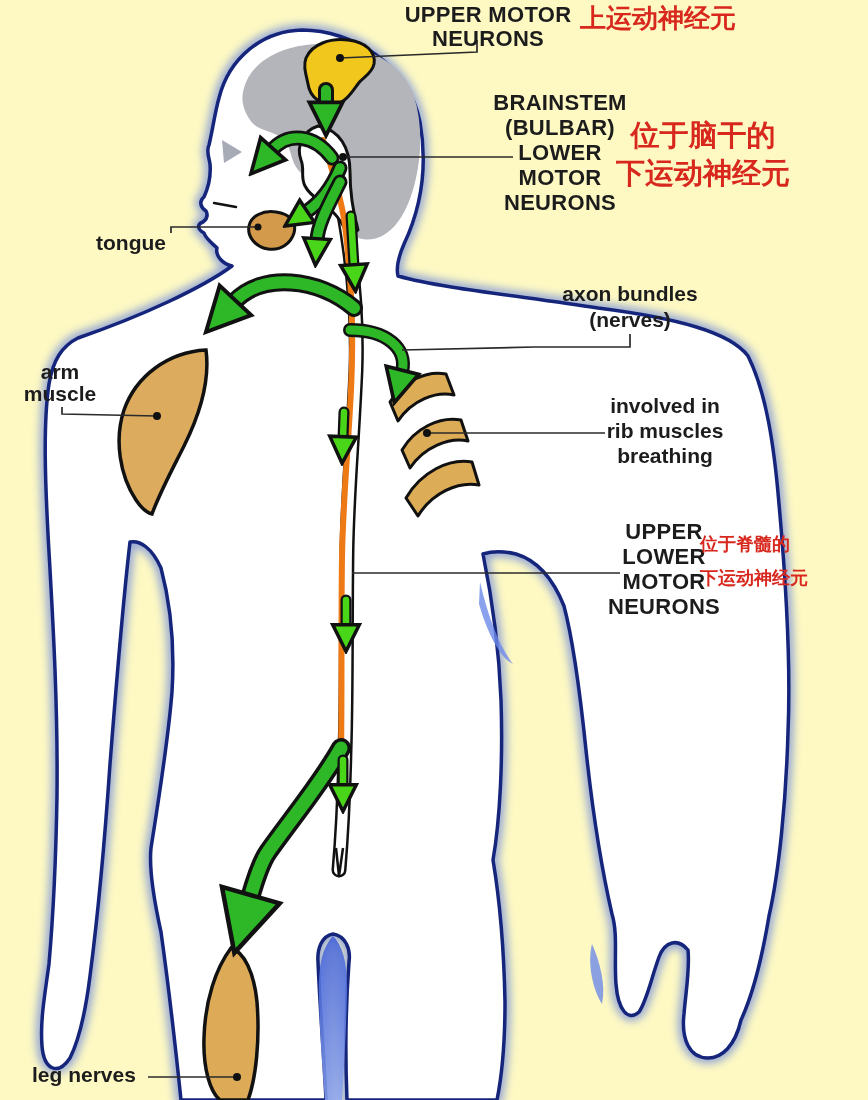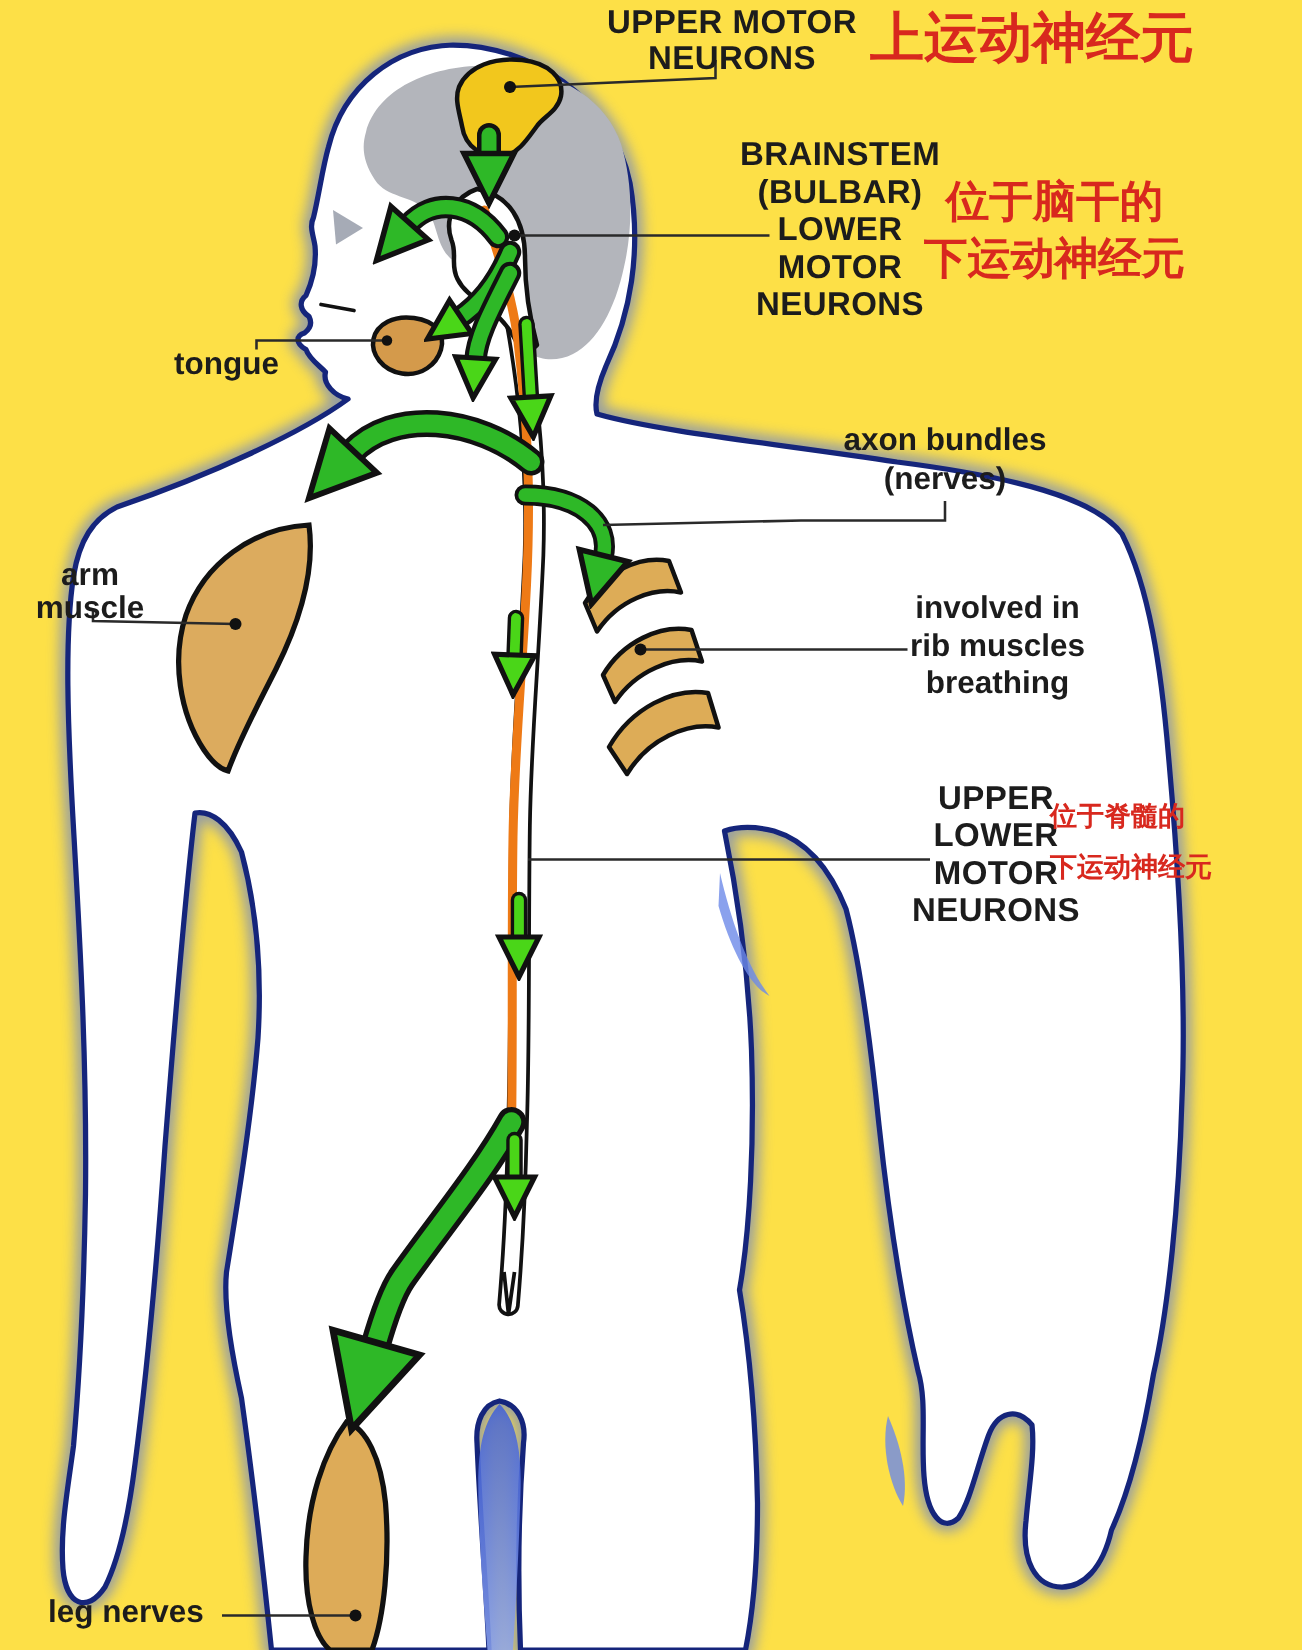--- a/index.html
+++ b/index.html
@@ -1,17 +1,17 @@
 <!DOCTYPE html>
 <html><head>
 <meta charset="utf-8">
 <style>
   html,body{margin:0;padding:0;background:#ffffff;}
   #stage{
-    position:relative;width:868px;height:1100px;background:#fde047;overflow:hidden;
+    position:relative;width:868px;height:1100px;background:#fef9c3;overflow:hidden;
     font-family:"Liberation Sans","DejaVu Sans",sans-serif;
   }
   #stage svg{position:absolute;left:0;top:0;}
   .lbl{position:absolute;color:#1c1c1c;font-weight:bold;line-height:25px;font-size:21px;}
   .lbl.caps{font-size:22px;letter-spacing:.3px;}
   .lbl.center{text-align:center;}
   .cn{position:absolute;color:#d8281e;font-weight:bold;}
   .cn div{white-space:nowrap;}
 </style>
 </head>
@@ -146,46 +146,46 @@
     <circle cx="157" cy="416" r="4"></circle>
     <circle cx="427" cy="433" r="4"></circle>
     <circle cx="237" cy="1077" r="4"></circle>
   </g>
 </svg>
 
 <div class="lbl caps center" style="left:398px;top:3px;width:180px;line-height:24px;">
   <div>UPPER MOTOR</div>
   <div>NEURONS</div>
 </div>
-<div class="cn" style="left:580px;top:1px;font-size:36px;">
+<div class="cn" style="left:580px;top:1px;font-size:26px;">
   <div>上运动神经元</div>
 </div>
 
 <div class="lbl caps center" style="left:485px;top:90px;width:150px;text-align:center;">
   <div>BRAINSTEM</div>
   <div>(BULBAR)</div>
   <div>LOWER</div>
   <div>MOTOR</div>
   <div>NEURONS</div>
 </div>
 <div class="cn" style="left:616px;top:116px;font-size:29px;line-height:38px;text-align:center;">
   <div>位于脑干的</div>
   <div>下运动神经元</div>
 </div>
 
-<div class="lbl" style="left:116px;top:230px;">
+<div class="lbl" style="left:96px;top:230px;">
   <span>tongue</span>
 </div>
 
 <div class="lbl center" style="left:540px;top:281px;width:180px;line-height:26px;">
   <div>axon bundles</div>
   <div>(nerves)</div>
 </div>
 
-<div class="lbl center" style="left:20px;top:361px;width:80px;line-height:22px;margin-top:12px;">
+<div class="lbl center" style="left:20px;top:361px;width:80px;line-height:22px;">
   <div>arm</div>
   <div>muscle</div>
 </div>
 
 <div class="lbl center" style="left:585px;top:393px;width:160px;">
   <div>involved in</div>
   <div>rib muscles</div>
   <div>breathing</div>
 </div>
 

